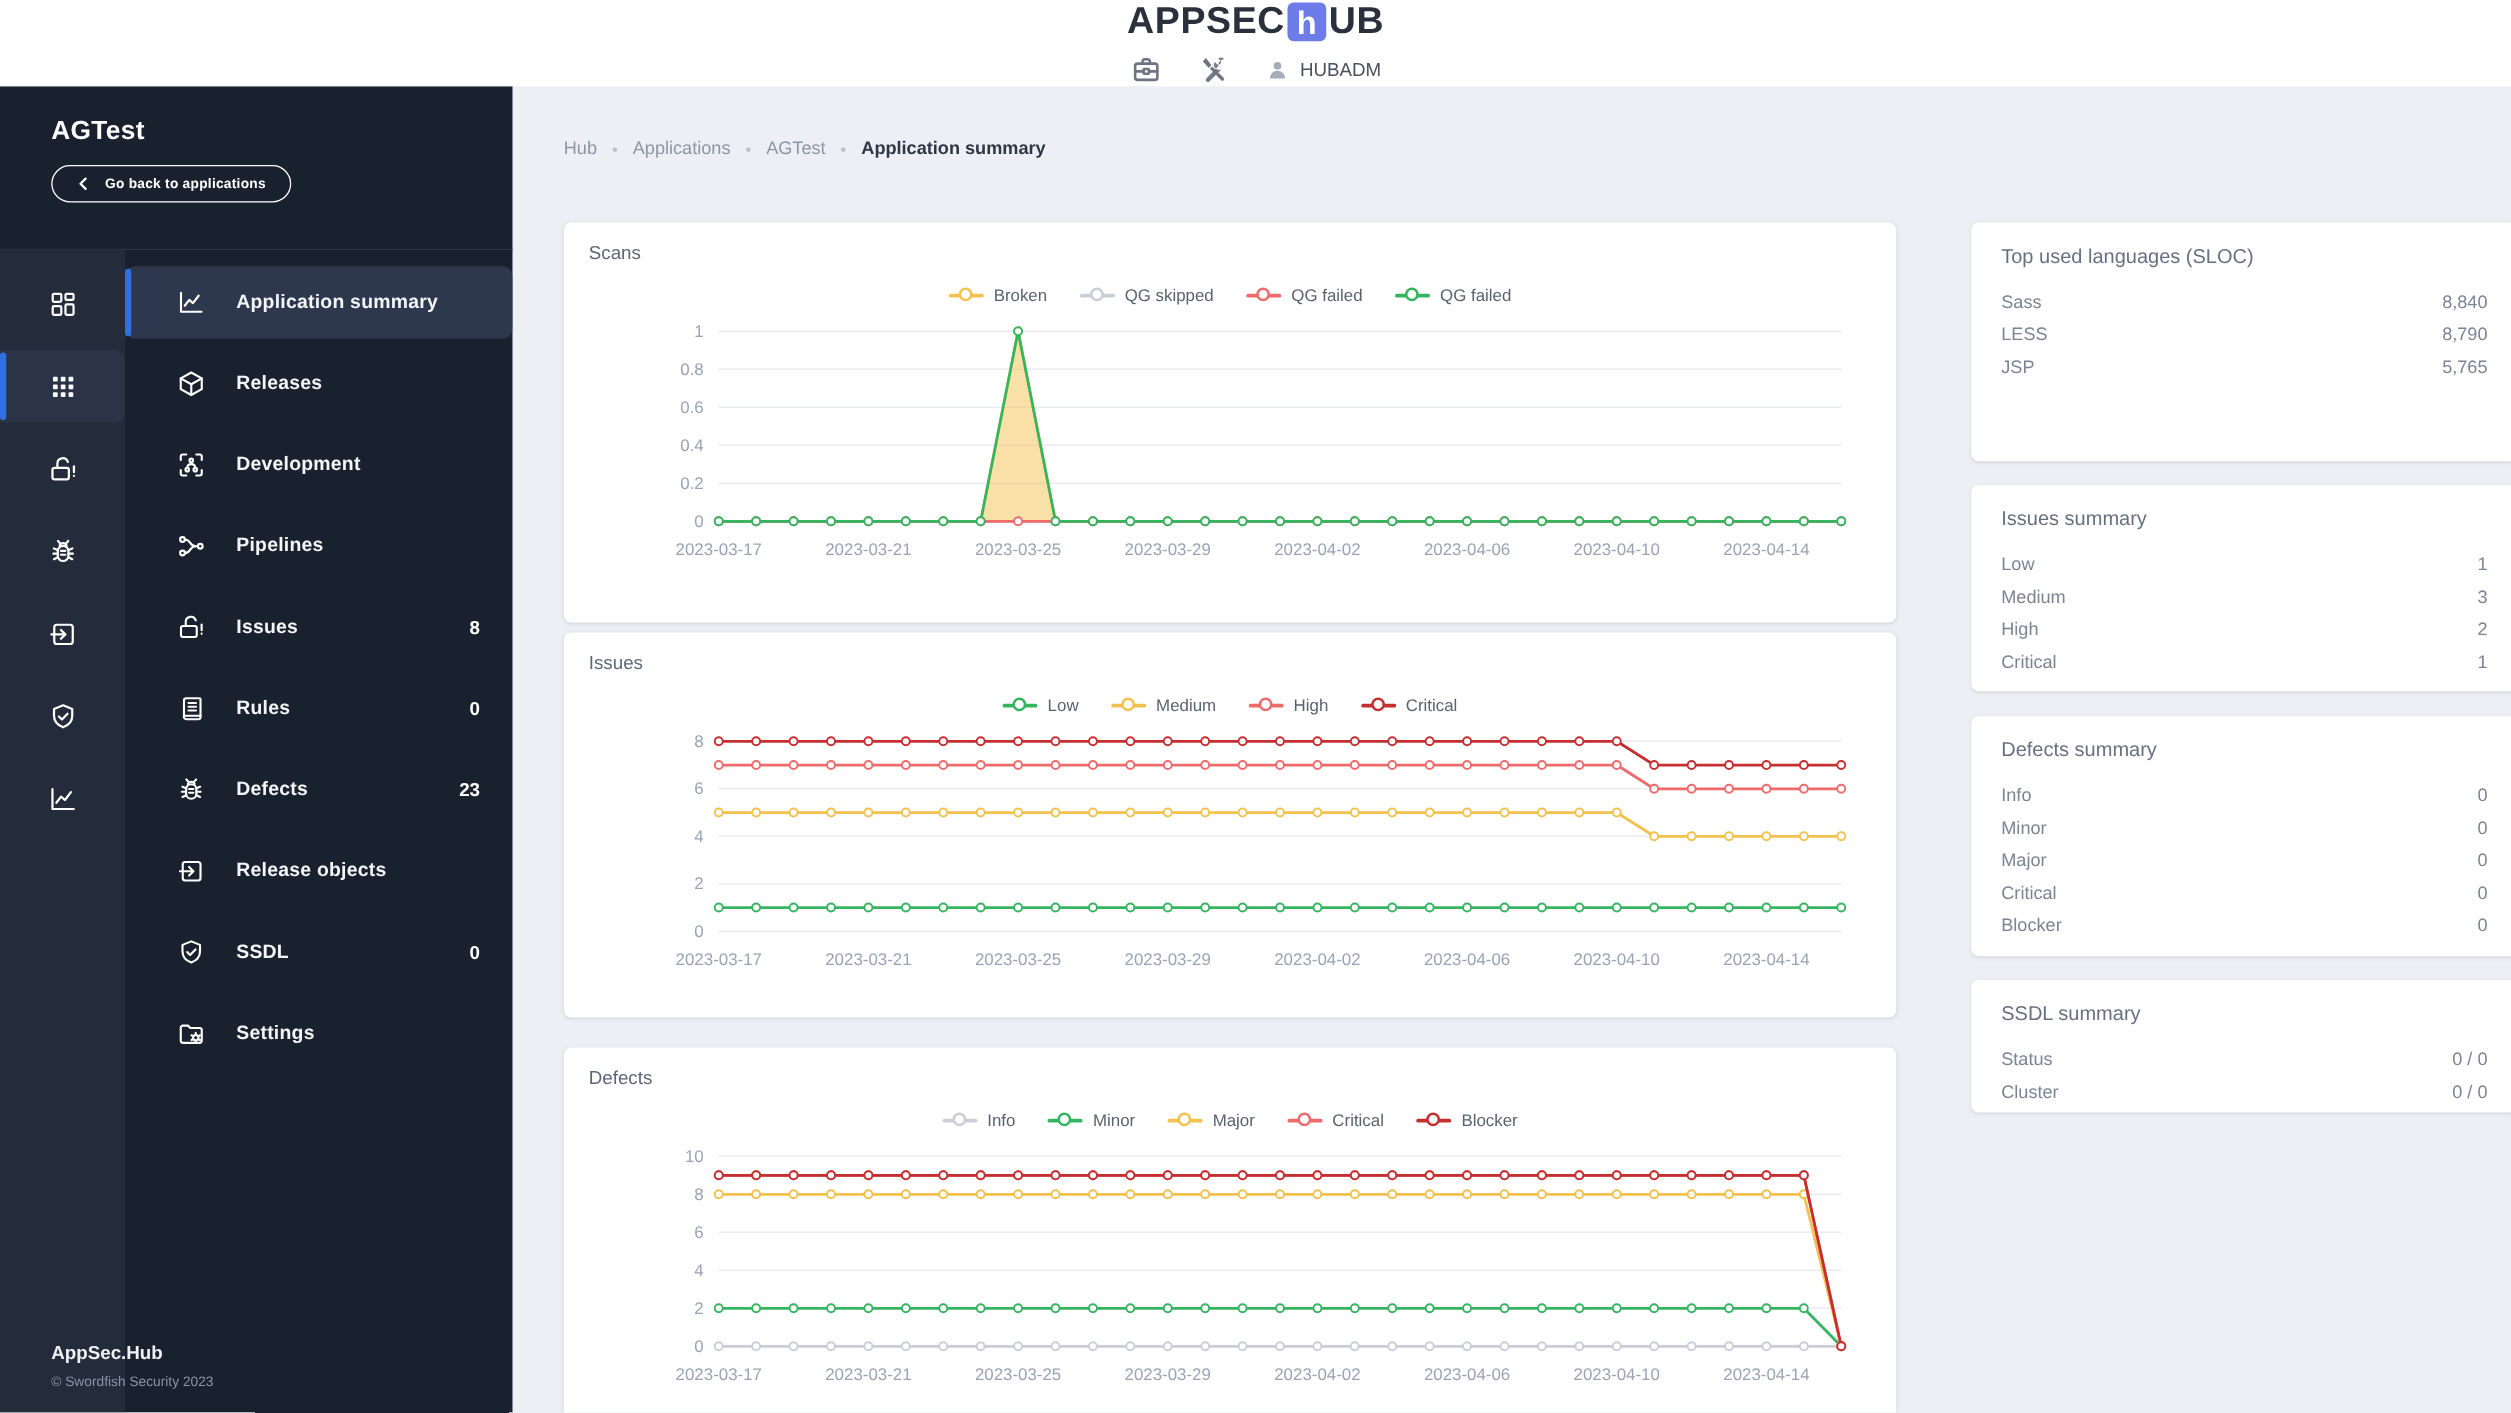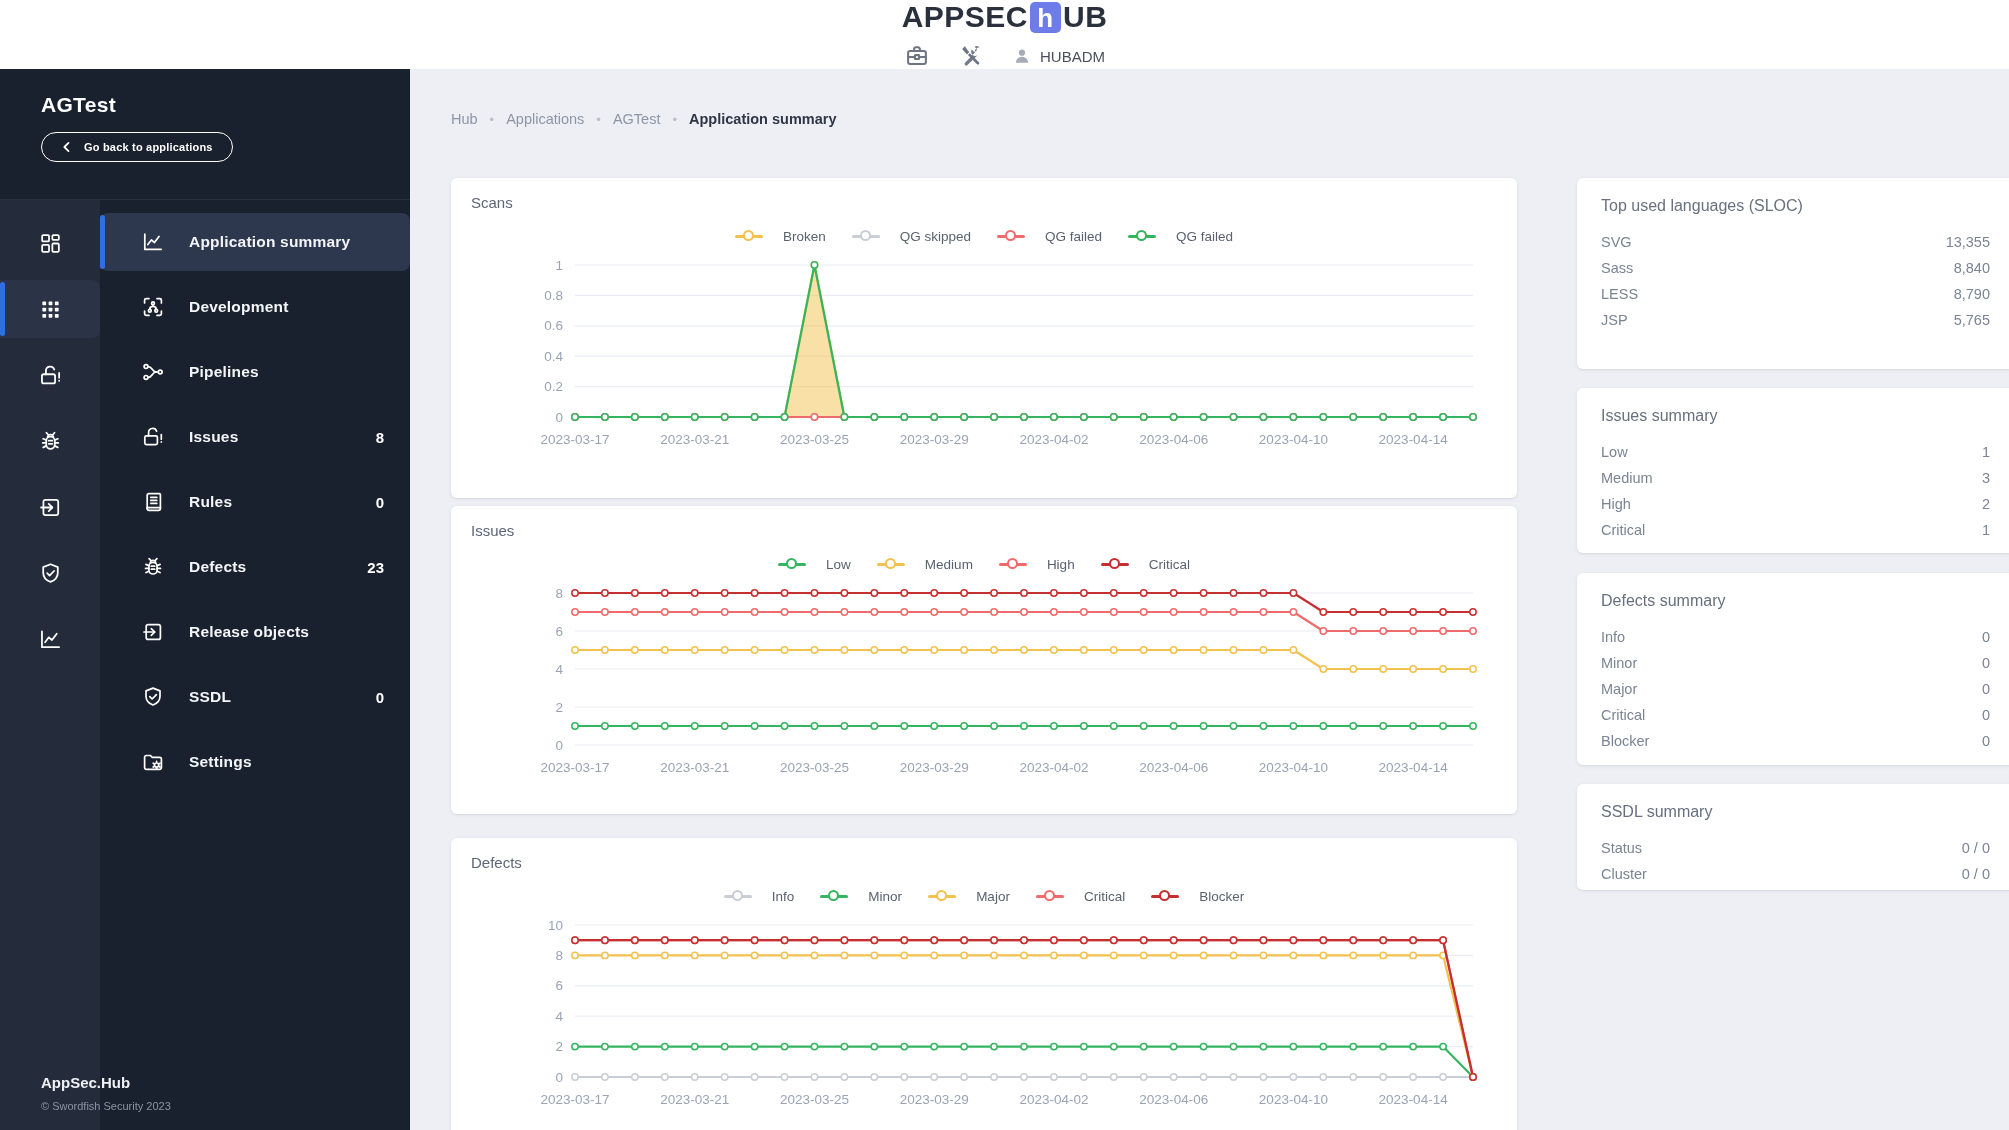--- a/index.html
+++ b/index.html
@@ -51,21 +51,21 @@
   .content{position:absolute;left:41px;top:109px;right:0;bottom:-60px}
   .card{position:absolute;background:#fff;border-radius:6px;box-sizing:border-box;
         box-shadow:0 1px 4px rgba(20,30,60,.07),0 1px 1px rgba(20,30,60,.04)}
   
   .chart-card{left:0;width:1066px;padding:14px 12px}
   #scans-card{top:0;height:320px}
   #issues-card{top:328px;height:308px}
   #defects-card{top:660px;height:330px}
   .chart-title{font-size:15px;color:#5d6677;margin:2px 0 0 8px}
   .legend{display:flex;justify-content:center;margin-top:12px;height:26px;align-items:center}
-  .legend-item{display:inline-flex;align-items:center;gap:20px;margin:0 13px;cursor:pointer;
+  .legend-item{display:inline-flex;align-items:center;gap:8px;margin:0 13px;cursor:pointer;
                font-size:13.5px;color:#5a6270}
   .lg-swatch{position:relative;width:28px;height:14px;flex:none}
   .lg-line{position:absolute;left:0;top:5.5px;width:28px;height:3px;border-radius:2px}
   .lg-ring{position:absolute;left:8px;top:1px;width:7px;height:7px;border-radius:50%;background:#fff;border-style:solid;border-width:2.5px}
   .chart-svg-wrap{margin-top:6px}
   
   .panel{left:1126px;width:437px;padding:19px 24px}
   .panel-title{font-size:16px;color:#68707f;margin:0 0 14px}
   .panel-row{display:flex;justify-content:space-between;font-size:14.5px;color:#7b8493;padding:3px 0;line-height:20px}
   .panel-row .pv{color:#7b8493}
@@ -193,20 +193,30 @@
       </div>
     <nav class="menu" id="menu">
         <div class="menu-item active">
           <span class="mi-icon">
             <svg viewBox="0 0 24 24" fill="none" stroke="currentColor" stroke-width="1.7" stroke-linecap="round" stroke-linejoin="round">
               <path d="M3.8 4.2v15.2h16.4"></path>
               <path d="M6.8 14.6 10.4 9.9l3 2.6 4.6-6.1"></path>
             </svg>
           </span>
           <span class="mi-label">Application summary</span>
+        </div>
+        <div class="menu-item">
+          <span class="mi-icon">
+            <svg viewBox="0 0 24 24" fill="none" stroke="currentColor" stroke-width="1.7" stroke-linecap="round" stroke-linejoin="round">
+              <path d="M12 3 20.4 7.7v8.6L12 21 3.6 16.3V7.7z"></path>
+              <path d="M3.6 7.7 12 12.4l8.4-4.7"></path>
+              <path d="M12 12.4V21"></path>
+            </svg>
+          </span>
+          <span class="mi-label">Releases</span>
         </div>
         <div class="menu-item">
           <span class="mi-icon">
             <svg viewBox="0 0 24 24" fill="none" stroke="currentColor" stroke-width="1.7" stroke-linecap="round" stroke-linejoin="round">
               <path d="M8 3.6H5.2A1.6 1.6 0 0 0 3.6 5.2V8M16 3.6h2.8a1.6 1.6 0 0 1 1.6 1.6V8M8 20.4H5.2a1.6 1.6 0 0 1-1.6-1.6V16M16 20.4h2.8a1.6 1.6 0 0 0 1.6-1.6V16"></path>
               <circle cx="12" cy="8.3" r="1.4"></circle>
               <circle cx="8.8" cy="15.7" r="1.4"></circle>
               <circle cx="15.2" cy="15.7" r="1.4"></circle>
               <path d="M12 9.7v1.6m0 0c-2 0-3.2 1.1-3.2 2.9m3.2-2.9c2 0 3.2 1.1 3.2 2.9"></path>
             </svg>
@@ -898,24 +908,20 @@
             <circle cx="950.1333333333333" cy="25.199999999999996" r="3.2" fill="#fff" stroke="#c62f2f" stroke-width="1.5"></circle>
             <circle cx="980.0666666666667" cy="25.199999999999996" r="3.2" fill="#fff" stroke="#c62f2f" stroke-width="1.5"></circle>
             <circle cx="1010" cy="162" r="3.2" fill="#fff" stroke="#c62f2f" stroke-width="1.5"></circle>
           </svg></div>
     </section>
 
     <div id="panels-root">
         <section class="card panel" style="top: 0px; height: 191px;">
           <div class="panel-title">Top used languages (SLOC)</div>
           <div class="panel-row">
-            <span class="pl">SVG</span>
-            <span class="pv">13,355</span>
-          </div>
-          <div class="panel-row">
             <span class="pl">Sass</span>
             <span class="pv">8,840</span>
           </div>
           <div class="panel-row">
             <span class="pl">LESS</span>
             <span class="pv">8,790</span>
           </div>
           <div class="panel-row">
             <span class="pl">JSP</span>
             <span class="pv">5,765</span>

